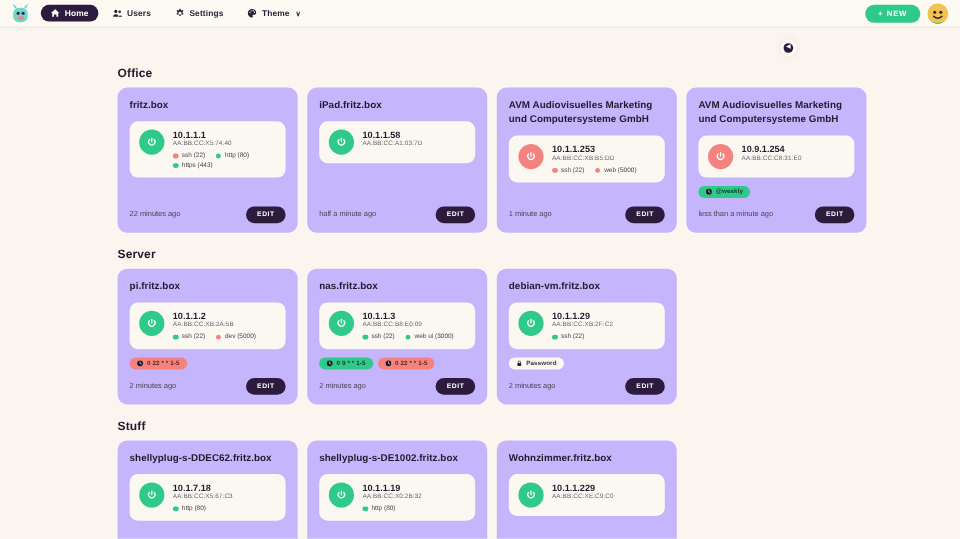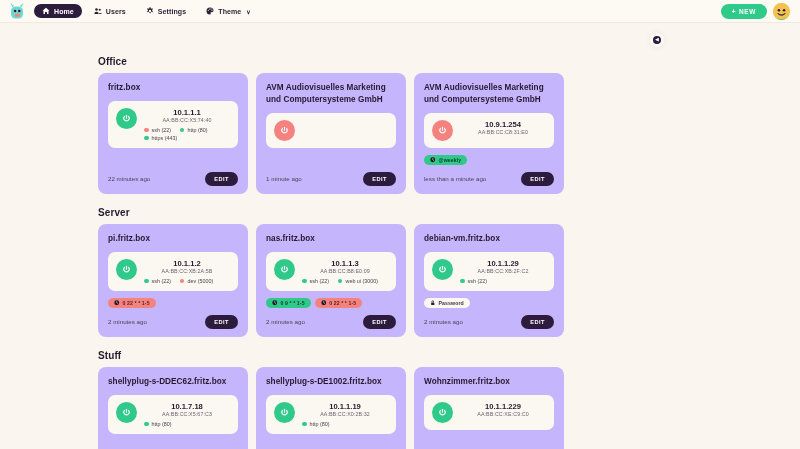--- a/index.html
+++ b/index.html
@@ -132,21 +132,20 @@
     letter-spacing: .05px;
     margin-bottom: 7px;
   }
   .host-box {
     background: #fbf7f1;
     border-radius: 7px;
     padding: 7px 8px;
     display: flex;
     align-items: flex-start;
     gap: 7px;
-    text-align: center;
   }
   .power {
     width: 21px; height: 21px;
     border-radius: 50%;
     flex: 0 0 auto;
     display: flex; align-items: center; justify-content: center;
     cursor: pointer;
   }
   .power.on  { background: #2fc98a; }
   .power.off { background: #f4837f; }
@@ -339,27 +338,60 @@
                   </div>
                 </div>
               </div>
             </div>
             <div class="card-foot">
               <div class="ago">22 minutes ago</div>
               <button class="edit-btn">EDIT</button>
             </div>
           </div>
           <div class="card">
+            <div class="card-title">iPad.fritz.box</div>
+            <div class="host-box">
+              <div class="power on">
+                <svg viewBox="0 0 16 16" fill="none" stroke="#ffffff" stroke-width="1.9" stroke-linecap="round">
+                  <path d="M8 2.2 V7.4"></path>
+                  <path d="M4.4 4.1 a4.8 4.8 0 1 0 7.2 0"></path>
+                </svg>
+              </div>
+              <div class="host-info">
+                <div class="ip">10.1.1.58</div>
+                <div class="mac">AA:BB:CC:A1:03:7D</div>
+              </div>
+            </div>
+            <div class="card-foot">
+              <div class="ago">half a minute ago</div>
+              <button class="edit-btn">EDIT</button>
+            </div>
+          </div>
+          <div class="card">
             <div class="card-title">AVM Audiovisuelles Marketing und Computersysteme GmbH</div>
             <div class="host-box">
               <div class="power off">
                 <svg viewBox="0 0 16 16" fill="none" stroke="#ffffff" stroke-width="1.9" stroke-linecap="round">
                   <path d="M8 2.2 V7.4"></path>
                   <path d="M4.4 4.1 a4.8 4.8 0 1 0 7.2 0"></path>
                 </svg>
+              </div>
+              <div class="host-info">
+                <div class="ip">10.1.1.253</div>
+                <div class="mac">AA:BB:CC:XB:B5:DD</div>
+                <div class="ports">
+                  <div class="port">
+                    <span class="pdot closed"></span>
+                    <span>ssh (22)</span>
+                  </div>
+                  <div class="port">
+                    <span class="pdot closed"></span>
+                    <span>web (5000)</span>
+                  </div>
+                </div>
               </div>
             </div>
             <div class="card-foot">
               <div class="ago">1 minute ago</div>
               <button class="edit-btn">EDIT</button>
             </div>
           </div>
           <div class="card">
             <div class="card-title">AVM Audiovisuelles Marketing und Computersysteme GmbH</div>
             <div class="host-box">

